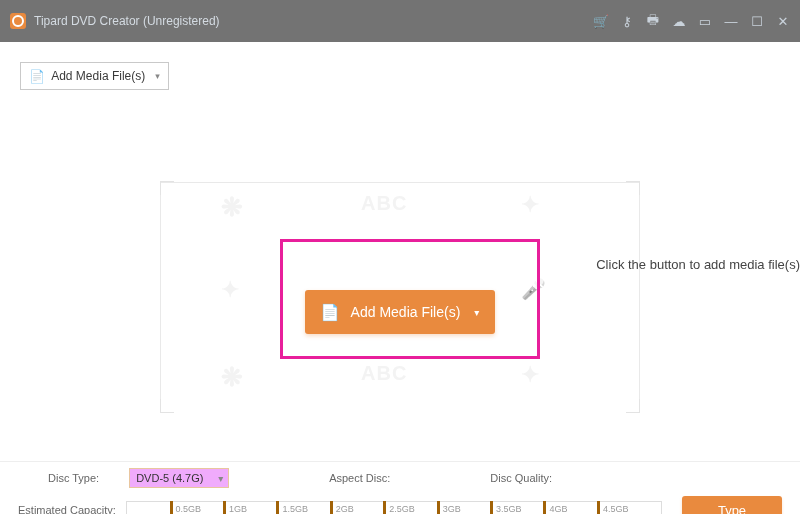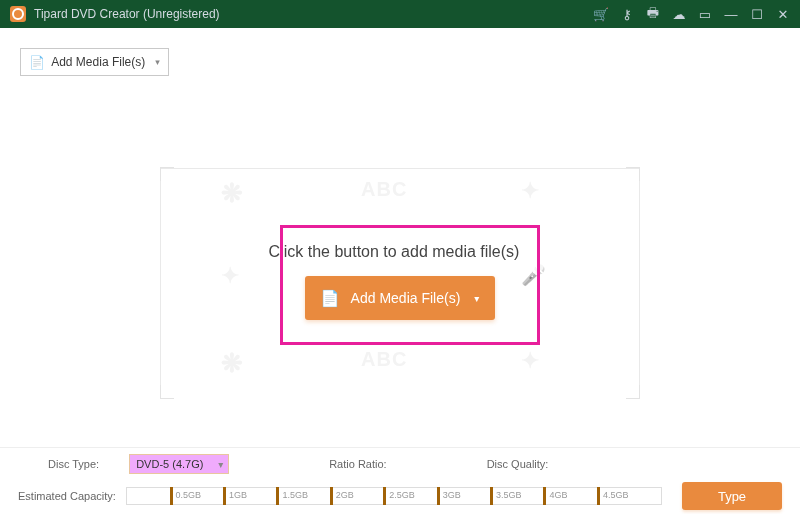--- a/index.html
+++ b/index.html
@@ -1,17 +1,17 @@
 <!DOCTYPE html>
 <html><head>
 <meta charset="utf-8">
 <style>
   * { box-sizing: border-box; margin: 0; padding: 0; font-family: "Segoe UI", Arial, sans-serif; }
   body { width: 800px; height: 514px; background: #fff; overflow: hidden; }
-  .titlebar { height: 28px; background: #14532d; display: flex; align-items: center; padding: 0 10px; color: #d4dbe2; font-size: 12px; }
+  .titlebar { height: 42px; background: #737373; display: flex; align-items: center; padding: 0 10px; color: #d4dbe2; font-size: 12px; }
   .titlebar .logo { width: 16px; height: 16px; border-radius: 3px; background: #e98a3e; margin-right: 8px; display: flex; align-items: center; justify-content: center; }
   .titlebar .logo::before { content: ""; width: 8px; height: 8px; border: 2px solid #fff; border-radius: 50%; display: block; }
   .titlebar .title { flex: none; }
   .titlebar .spacer { flex: 1; }
   .titlebar .tb-icons { display: flex; gap: 12px; align-items: center; }
   .titlebar .tb-icon { width: 14px; height: 14px; display: flex; align-items: center; justify-content: center; font-size: 13px; color: #c9d2db; cursor: pointer; }
   .workarea { position: relative; height: 420px; border-bottom: 1px solid #eee; }
   .add-top-btn { position: absolute; top: 20px; left: 20px; height: 28px; border: 1px solid #c9c9c9; background: #fff; display: flex; align-items: center; padding: 0 8px; font-size: 12px; color: #3a3a3a; cursor: pointer; gap: 6px; }
   .add-top-btn .ic { color: #888; font-size: 13px; }
   .add-top-btn .caret { margin-left: 4px; font-size: 9px; color: #888; }
@@ -19,21 +19,21 @@
   .dropframe::before, .dropframe::after { content:""; position:absolute; left:0; right:0; height:1px; background:#e9e9e9; }
   .dropframe::before { top:0; left:25%; right:25%; display:none;}
   .wm { position:absolute; color:#f3f3f3; font-weight:700; font-size:16px; user-select:none; }
   .wm.reel::before { content:"❋"; font-size:26px; }
   .wm.abc::before { content:"ABC"; font-size:20px; letter-spacing:1px;}
   .wm.sp::before  { content:"✦"; font-size:22px; }
   .wm.mic::before { content:"🎤"; font-size:20px; filter: grayscale(1) brightness(1.5); opacity:.5;}
   .wm.r1 { top:10px; } .wm.r2 { top:95px; } .wm.r3 { top:180px; }
   .wm.c1 { left:60px; } .wm.c2 { left:200px; } .wm.c3 { left:360px; }
   .highlight { position:absolute; left:280px; top:197px; width:260px; height:120px; border:3px solid #e81f9b; pointer-events:none; }
-  .prompt { position:absolute; left:0; right:12px; top:215px; text-align:center; font-size:16px; color:#444; }
+  .prompt { position:absolute; left:0; right:0; top:215px; text-align:right; font-size:13px; color:#444; }
   .big-btn { position:absolute; left:305px; top:248px; width:190px; height:44px; background:#e98a3e; color:#fff; display:flex; align-items:center; justify-content:center; gap:10px; font-size:14px; border-radius:3px; cursor:pointer; box-shadow: 0 2px 4px rgba(233,138,62,.3); }
   .big-btn .caret { font-size:10px; margin-left:4px; }
   .big-btn .ic { font-size:16px; }
   .bottombar { height: 62px; padding: 6px 18px 0 18px; font-size: 11px; color:#555; }
   .row { display:flex; align-items:center; gap:8px; }
   .row1 { justify-content: flex-start; gap: 30px; padding-left: 30px; }
   .lbl { color:#666; }
   .sel { height:20px; border:1px solid #c9c9c9; background:#fff; padding:0 18px 0 6px; position:relative; min-width:100px; font-size:11px; color:#333; display:flex; align-items:center; cursor:pointer; }
   .sel::after { content:"▾"; position:absolute; right:5px; color:#888; font-size:10px; }
   .sel.disctype { background:#f0abfc; border-color:#e9c69e; }
@@ -98,21 +98,21 @@
   <div class="highlight"></div>
 </div>
 
 <div class="bottombar">
   <div class="row row1">
     <span class="lbl">Disc Type:</span>
     <div class="sel disctype">
         <span>DVD-5 (4.7G)</span>
       </div>
     <span style="width:40px"></span>
-    <span class="lbl">Ratio Ratio:</span>
+    <span class="lbl">Aspect Disc:</span>
     <span style="width:40px"></span>
     <span class="lbl">Disc Quality:</span>
   </div>
   <div class="cap-row">
     <span class="lbl">Estimated Capacity:</span>
     <div class="cap-scale">
       <div class="tick" style="left:8%">
           <span>0.5GB</span>
         </div>
       <div class="tick" style="left:18%">

